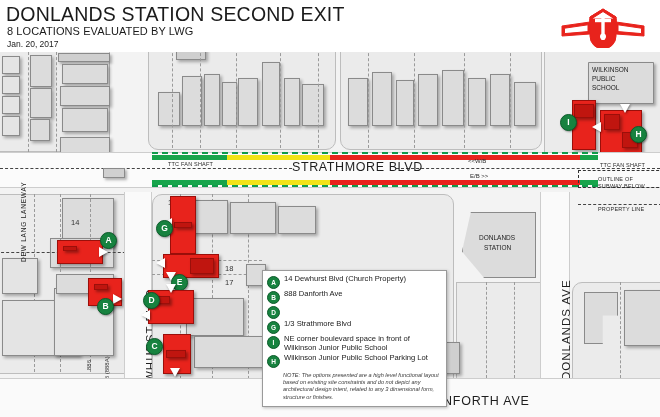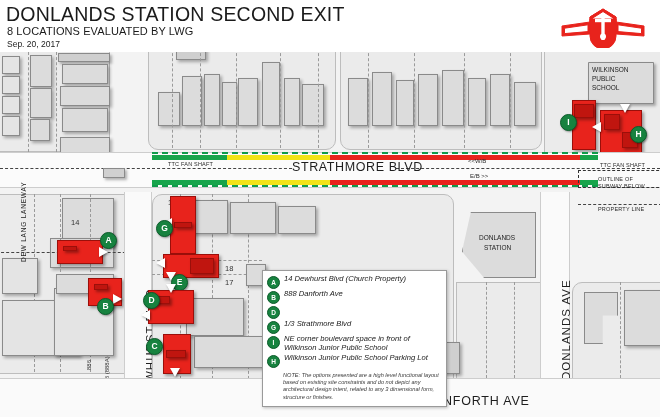--- a/index.html
+++ b/index.html
@@ -73,33 +73,33 @@
 
   
   #legend{position:absolute;left:262px;top:218px;width:175px;
           background:#ffffff;border:1px solid #9a9a9a;
           box-shadow:1px 1px 3px rgba(0,0,0,.25);padding:4px 4px 5px 4px;}
   .leg-row{display:flex;align-items:flex-start;margin-bottom:1.5px;}
   .leg-dot{flex:0 0 auto;width:11px;height:11px;border-radius:50%;
            background:#17823f;border:1px solid #0c5c2b;color:#fff;
            font-size:6.5px;line-height:11px;text-align:center;font-weight:bold;
            margin-right:4px;margin-top:.5px;}
-  .leg-txt{font-size:7.6px;color:#1a1a1a;line-height:1.18;font-style:italic;}
+  .leg-txt{font-size:7.6px;color:#1a1a1a;line-height:1.18;}
   #legend-note{margin:4px 0 0 16px;font-size:5.6px;font-style:italic;
                color:#3a3a3a;line-height:1.3;}
 </style>
 </head>
 <body>
 
 <div id="page">
 
   <div id="header">
     <div id="title">DONLANDS STATION SECOND EXIT</div>
     <div id="subtitle">8 LOCATIONS EVALUATED BY LWG</div>
-    <div id="datestamp">Sep. 20, 2017</div>
+    <div id="datestamp">Jan. 20, 2017</div>
 
     <div id="ttc-logo">
       <svg viewBox="0 0 98 42" width="98" height="42">
         <g fill="#e8231c" stroke="#e8231c" stroke-width="1">
           <path d="M49 3 L62 11 L62 19 L36 19 L36 11 Z" fill="#e8231c"></path>
           <path d="M49 5.5 L59.5 12.2 L59.5 17 L38.5 17 L38.5 12.2 Z" fill="#fff"></path>
           <path d="M49 3 L62 11 L62 19 L36 19 L36 11 Z" fill="none"></path>
           <path d="M8 20 L36 16 L36 28 L8 30 Z"></path>
           <path d="M90 20 L62 16 L62 28 L90 30 Z"></path>
           <path d="M10.5 22.2 L34 18.8 L34 25.6 L10.5 27.6 Z" fill="#fff"></path>

